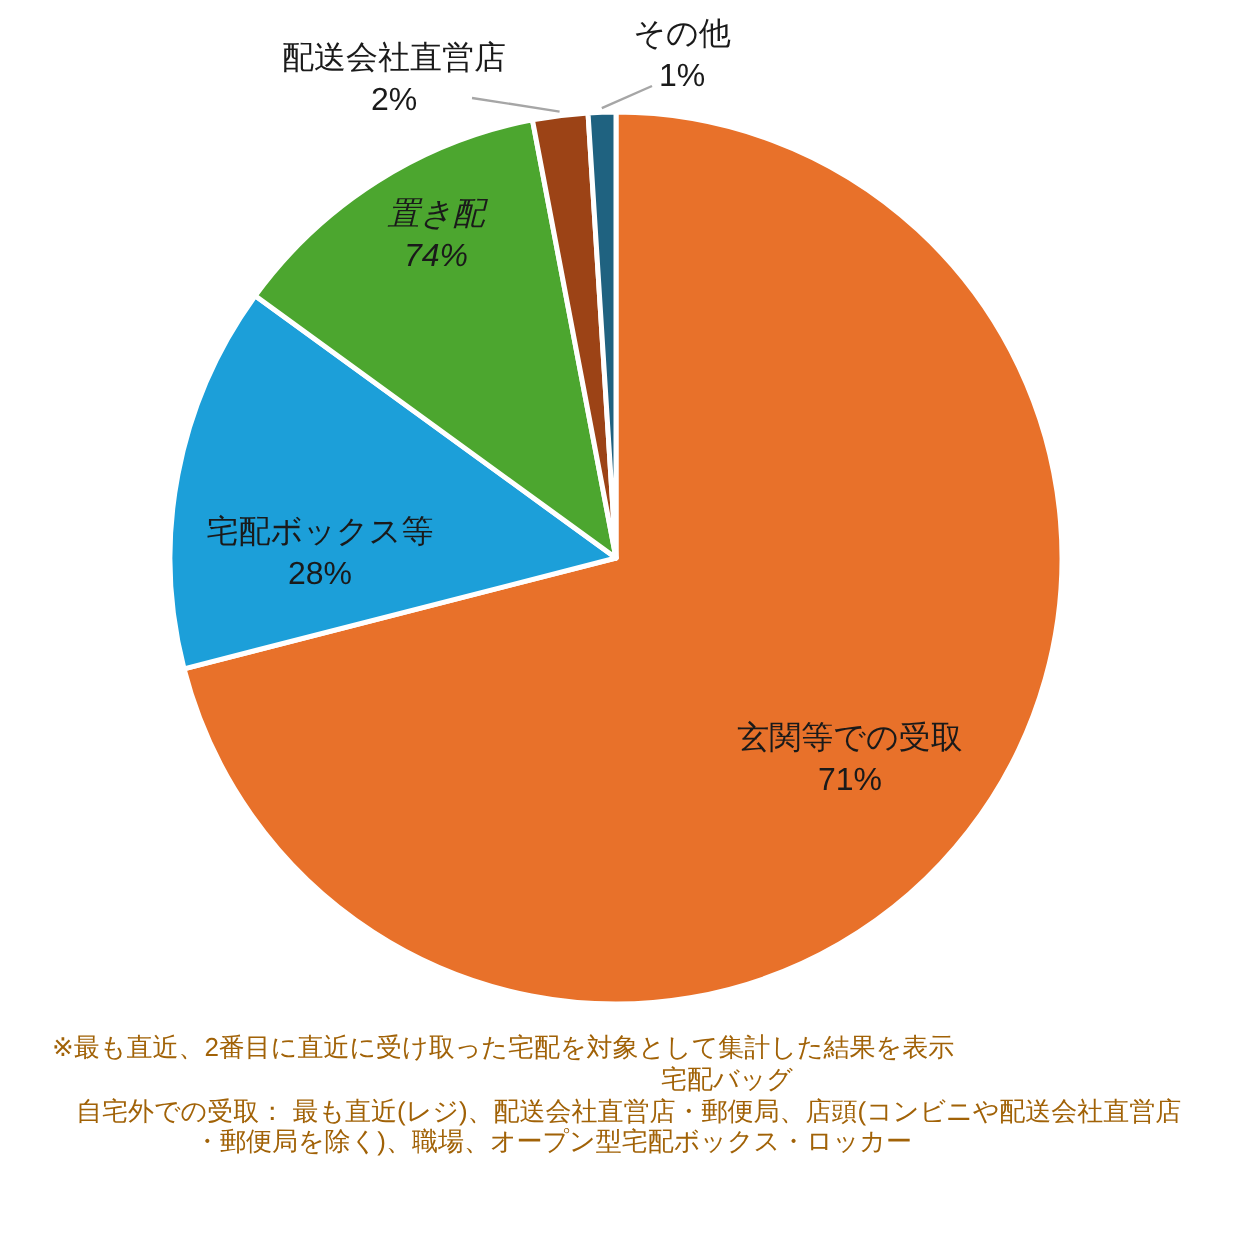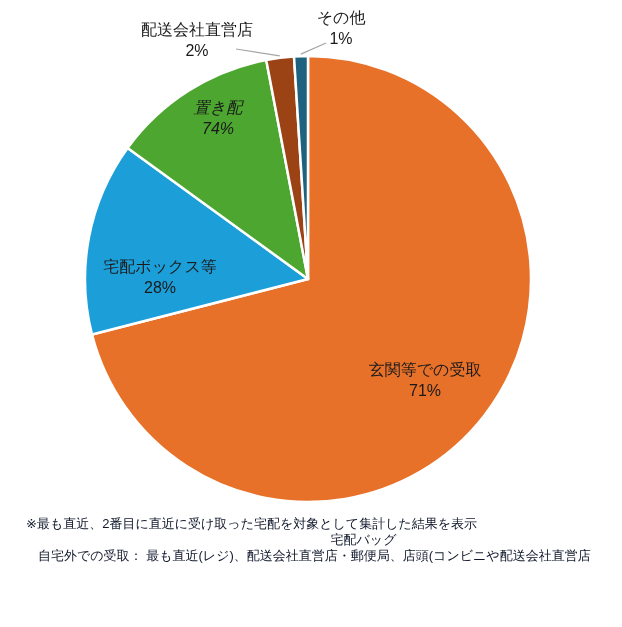--- a/index.html
+++ b/index.html
@@ -23,21 +23,21 @@
     font-size: 16px;
     line-height: 21px;
     white-space: nowrap;
     pointer-events: none;
   }
   .footnotes {
     position: absolute;
     left: 26px;
     top: 516px;
     width: 590px;
-    color: #0f172a;
+    color: #a16207;
     font-size: 13px;
     line-height: 15.8px;
   }
   .fn-line { white-space: nowrap; }
   .ind-0  { padding-left: 0; }
   .ind-12 { padding-left: 12px; }
   .ind-71 { padding-left: 71px; }
   .ind-85 { padding-left: 85px; text-align: center; }
 </style>
 </head>
@@ -77,15 +77,16 @@
 
   <div class="slice-label" style="left:341px; top:28px;">
     <div>その他</div>
     <div>1%</div>
   </div>
 
   <div class="footnotes">
     <div class="fn-line ind-0">※最も直近、2番目に直近に受け取った宅配を対象として集計した結果を表示</div>
     <div class="fn-line ind-85">宅配バッグ</div>
     <div class="fn-line ind-12">自宅外での受取： 最も直近(レジ)、配送会社直営店・郵便局、店頭(コンビニや配送会社直営店</div>
+    <div class="fn-line ind-71">・郵便局を除く)、職場、オープン型宅配ボックス・ロッカー</div>
   </div>
 
 </div>
 
 </body></html>

